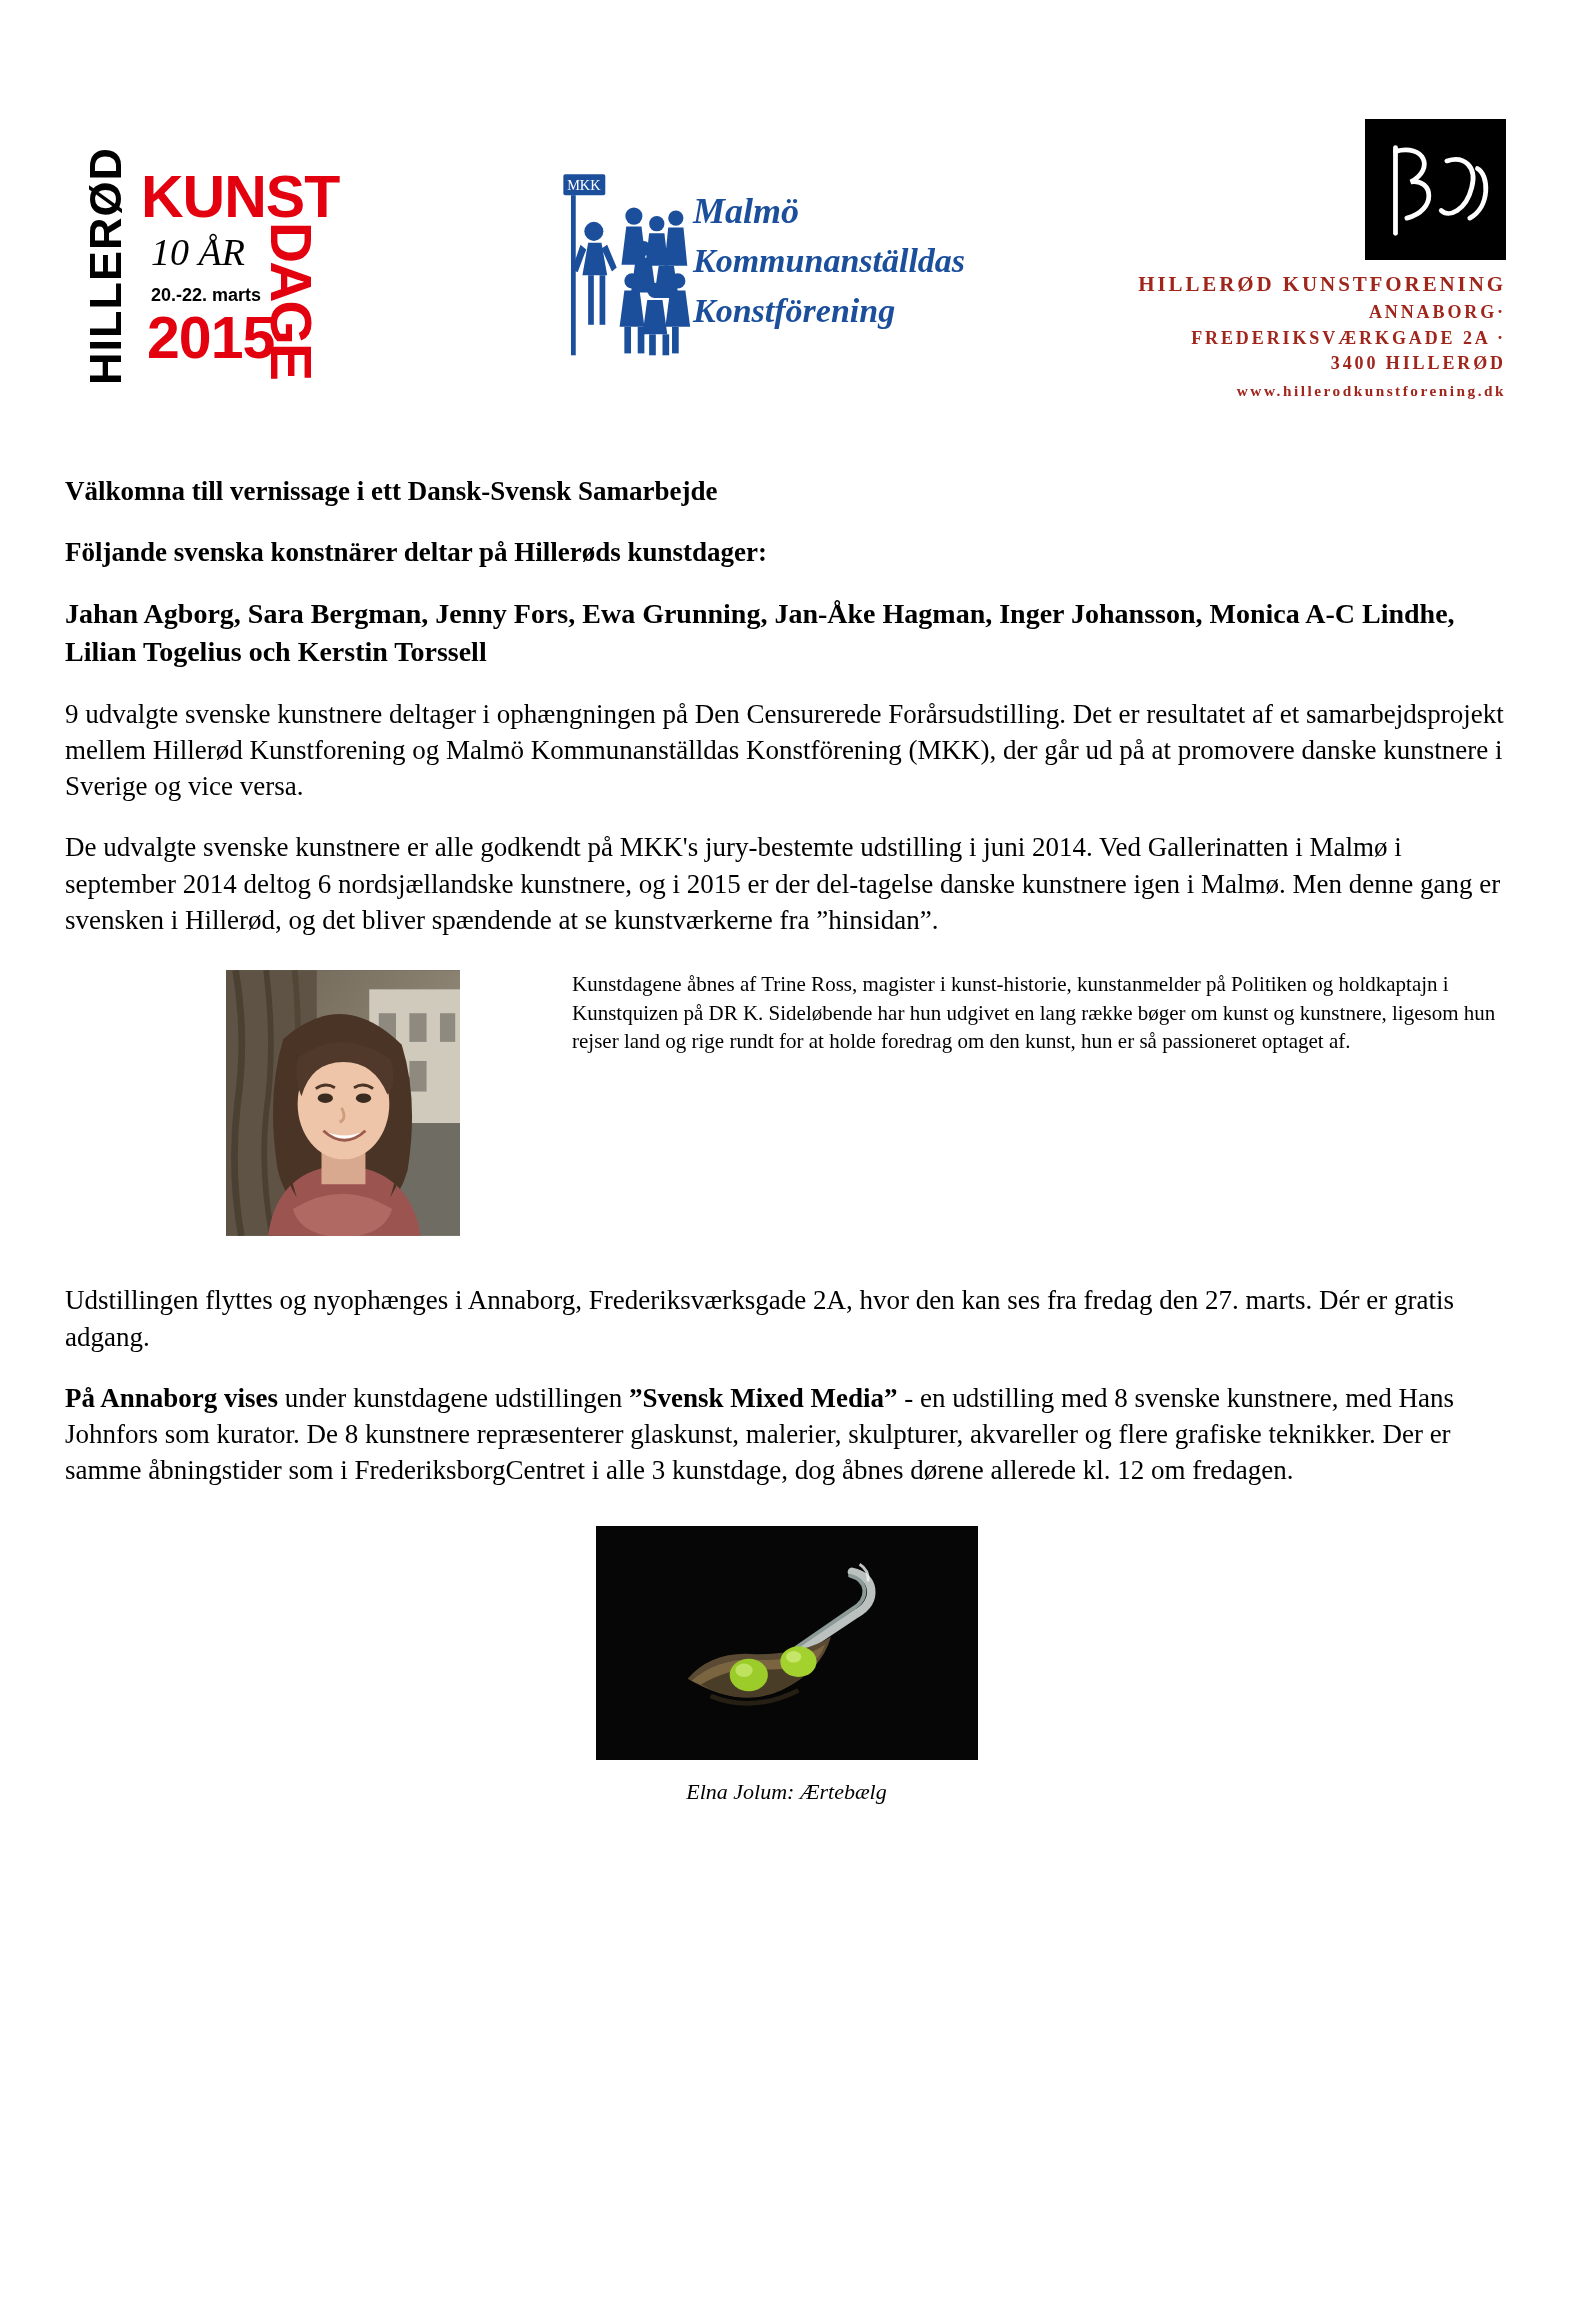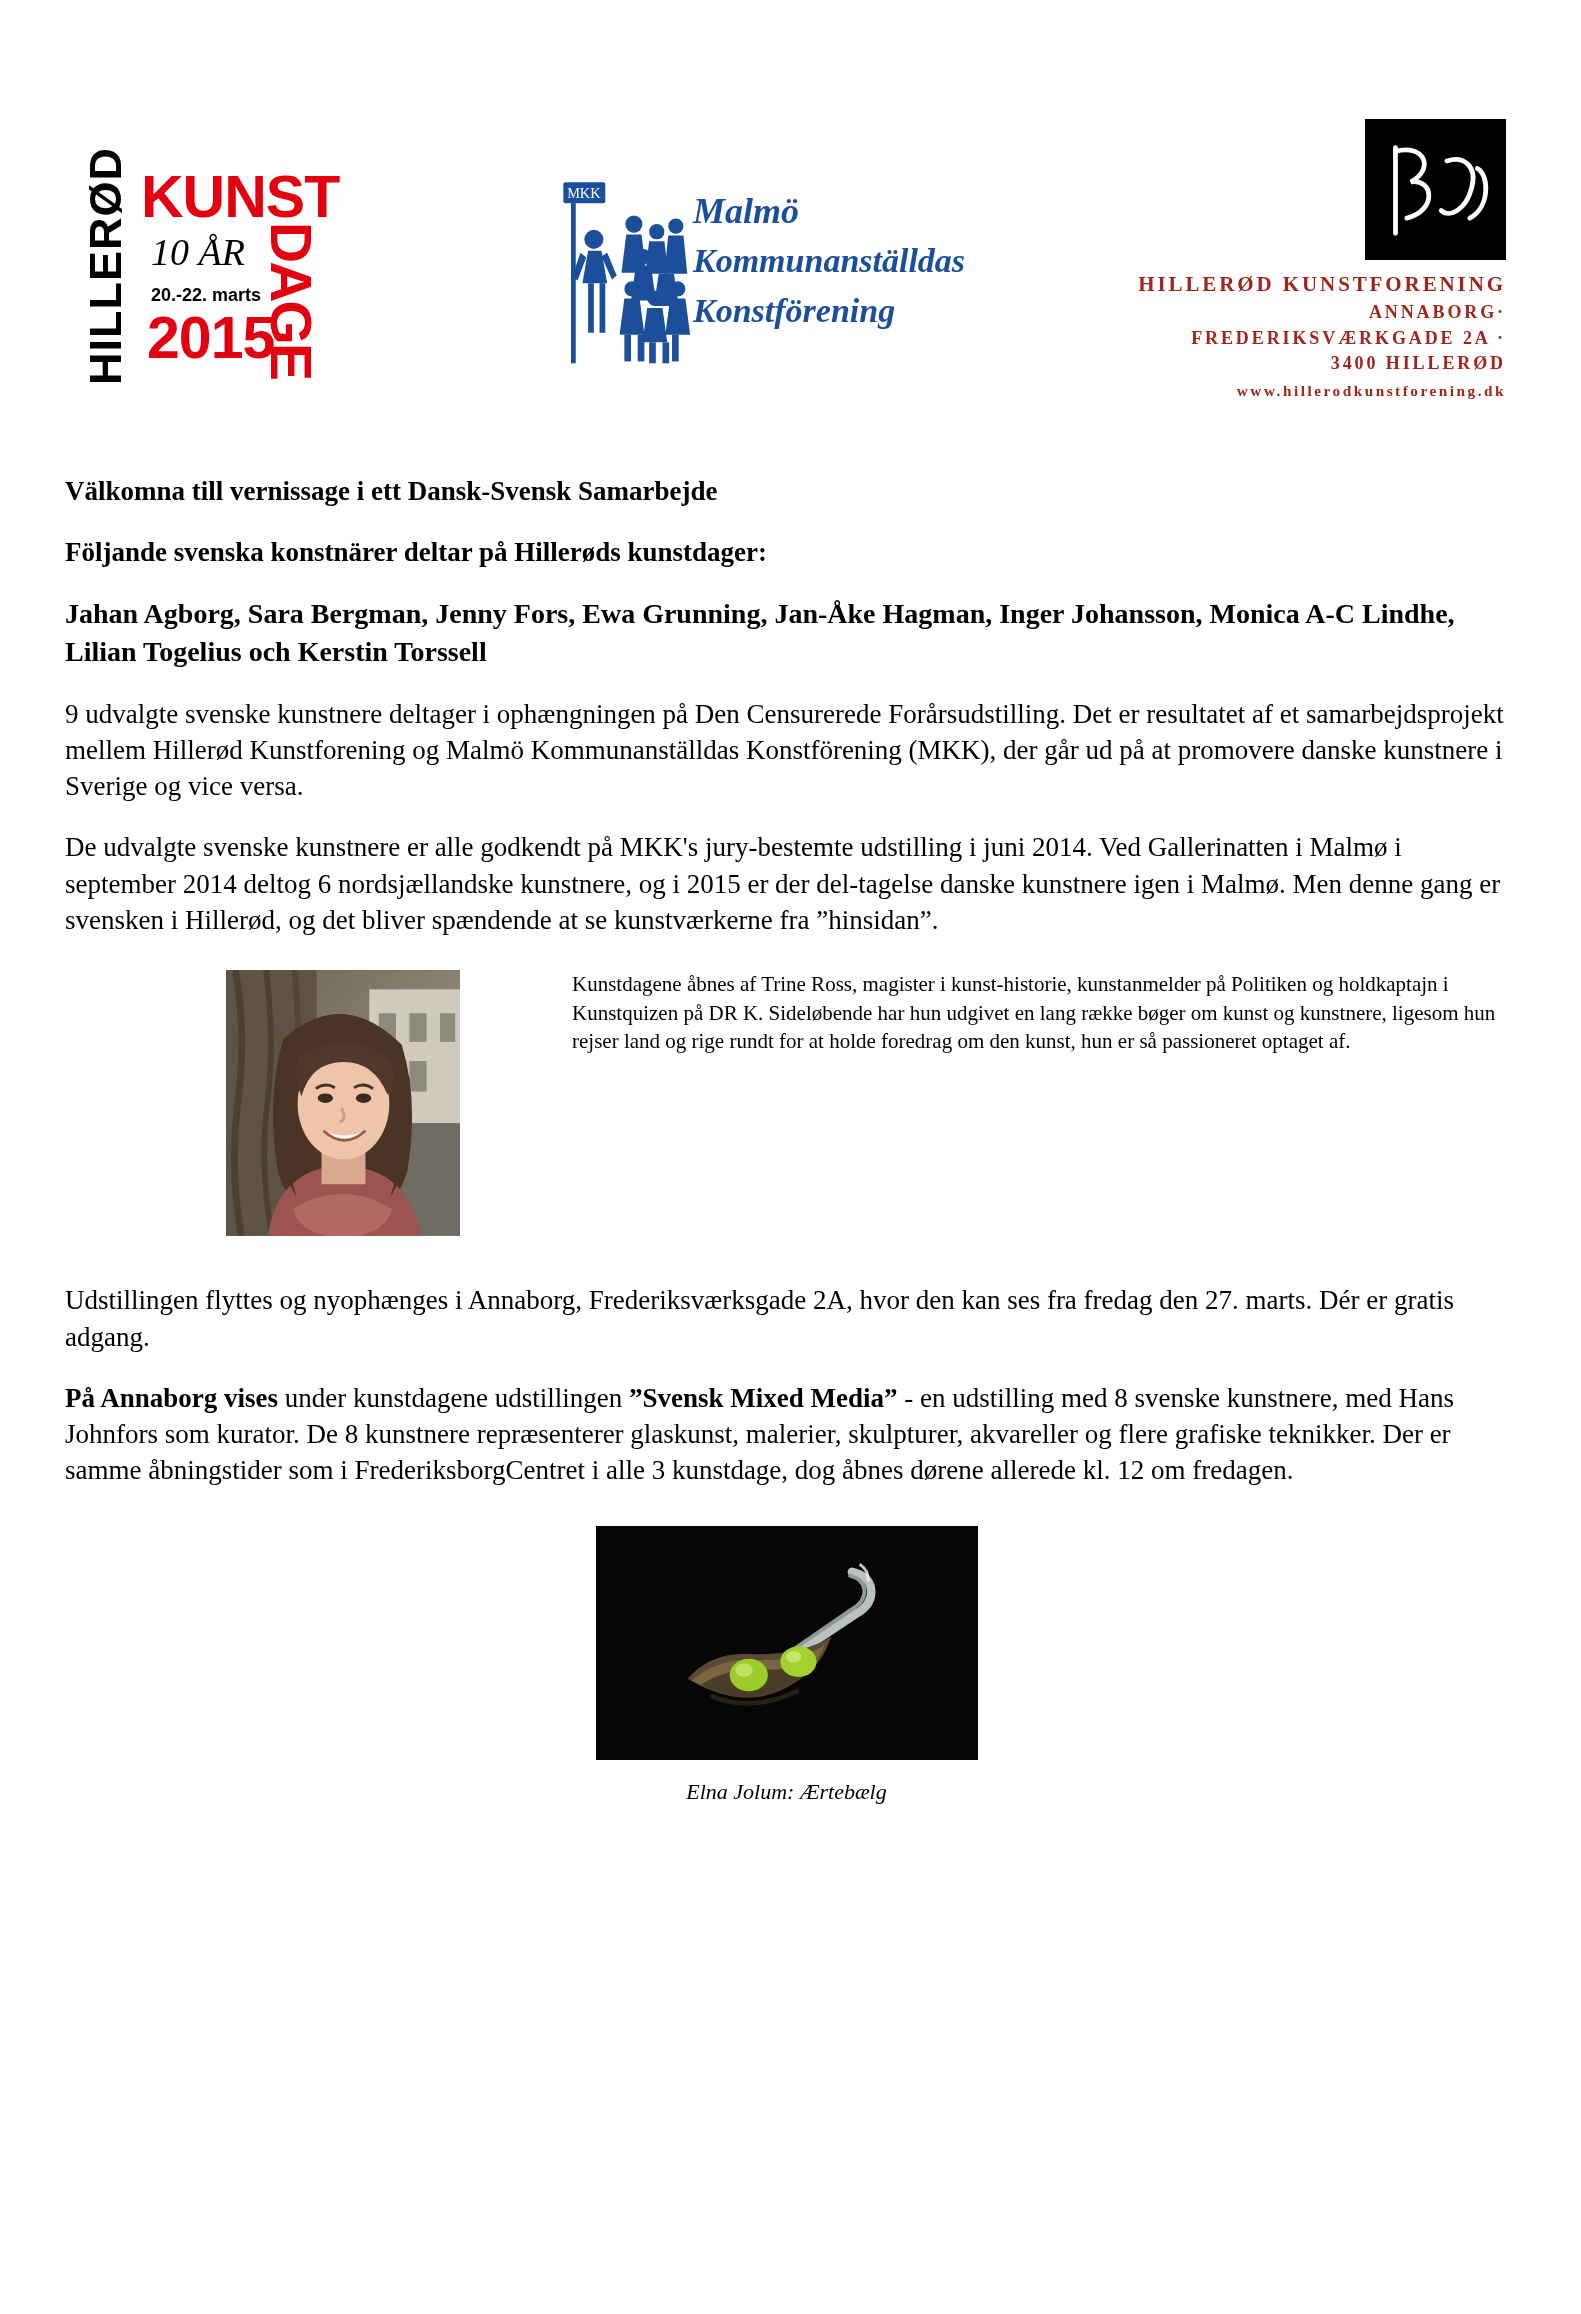--- a/index.html
+++ b/index.html
@@ -109,21 +109,21 @@
     position: absolute;
     left: 550px;
     top: 158px;
     width: 411px;
     height: 220px;
     color: #1b4f9c;
   }
   .mkk-art {
     position: absolute;
     left: 0;
-    top: 24px;
+    top: 16px;
     width: 143px;
     height: 191px;
   }
   .mkk-words {
     position: absolute;
     left: 143px;
     top: 28px;
     font-family: "Liberation Serif", serif;
     font-style: italic;
     font-weight: bold;

